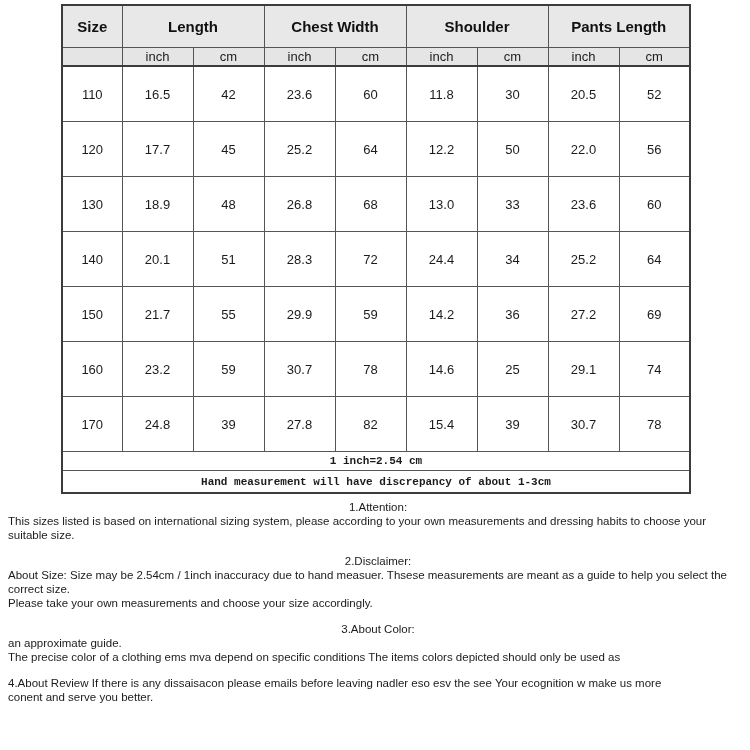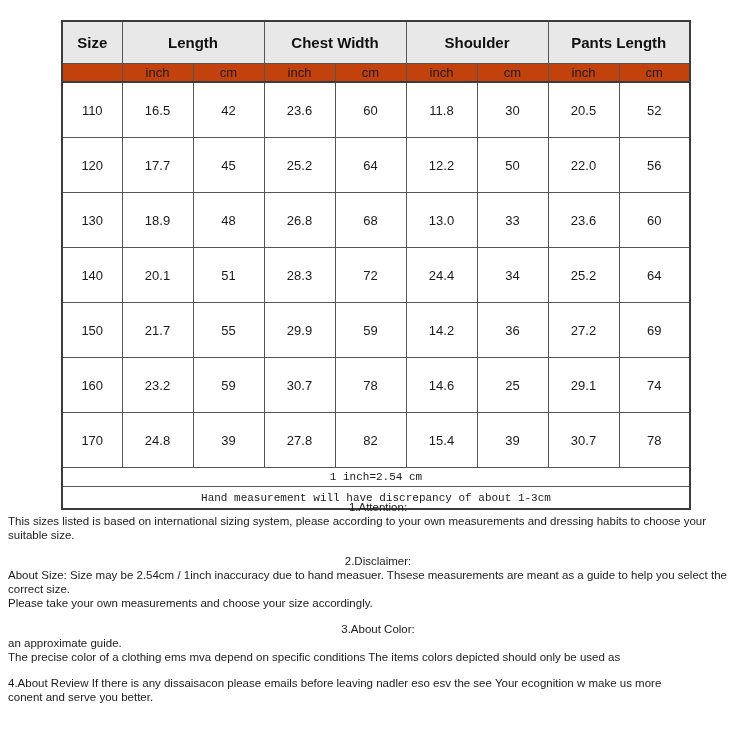--- a/index.html
+++ b/index.html
@@ -15,53 +15,52 @@
     color: #1b1b1b;
     overflow: hidden;
   }
   table.size-table {
     position: absolute;
     left: 61px;
     top: 4px;
     border-collapse: collapse;
     table-layout: fixed;
     border: 2px solid #3c3c3c;
-    margin-top: 16px;
   }
   table.size-table th,
   table.size-table td {
     border: 1px solid #555555;
     text-align: center;
     vertical-align: middle;
     padding: 0;
     overflow: hidden;
     white-space: nowrap;
   }
   tr.group-row th {
     height: 41px;
     background: #e8e8e8;
     font-size: 15px;
     font-weight: bold;
     color: #111;
   }
   tr.unit-row td {
     height: 17px;
-    background: #c2410c;
+    background: #e5e5e5;
     font-size: 13px;
     font-weight: normal;
     border-bottom: 2px solid #3c3c3c;
   }
   tr.data-row td {
     height: 54px;
     font-size: 13px;
     background: #ffffff;
   }
   tr.table-note-row td {
     font-family: "Liberation Mono", monospace;
-    font-weight: normal;
+    font-weight: bold;
     font-size: 11px;
     background: #ffffff;
   }
   tr.table-note-row.first td { height: 18px; }
   tr.table-note-row.second td { height: 21px; }
   .notes {
     position: absolute;
     left: 8px;
     top: 500px;
     width: 740px;

